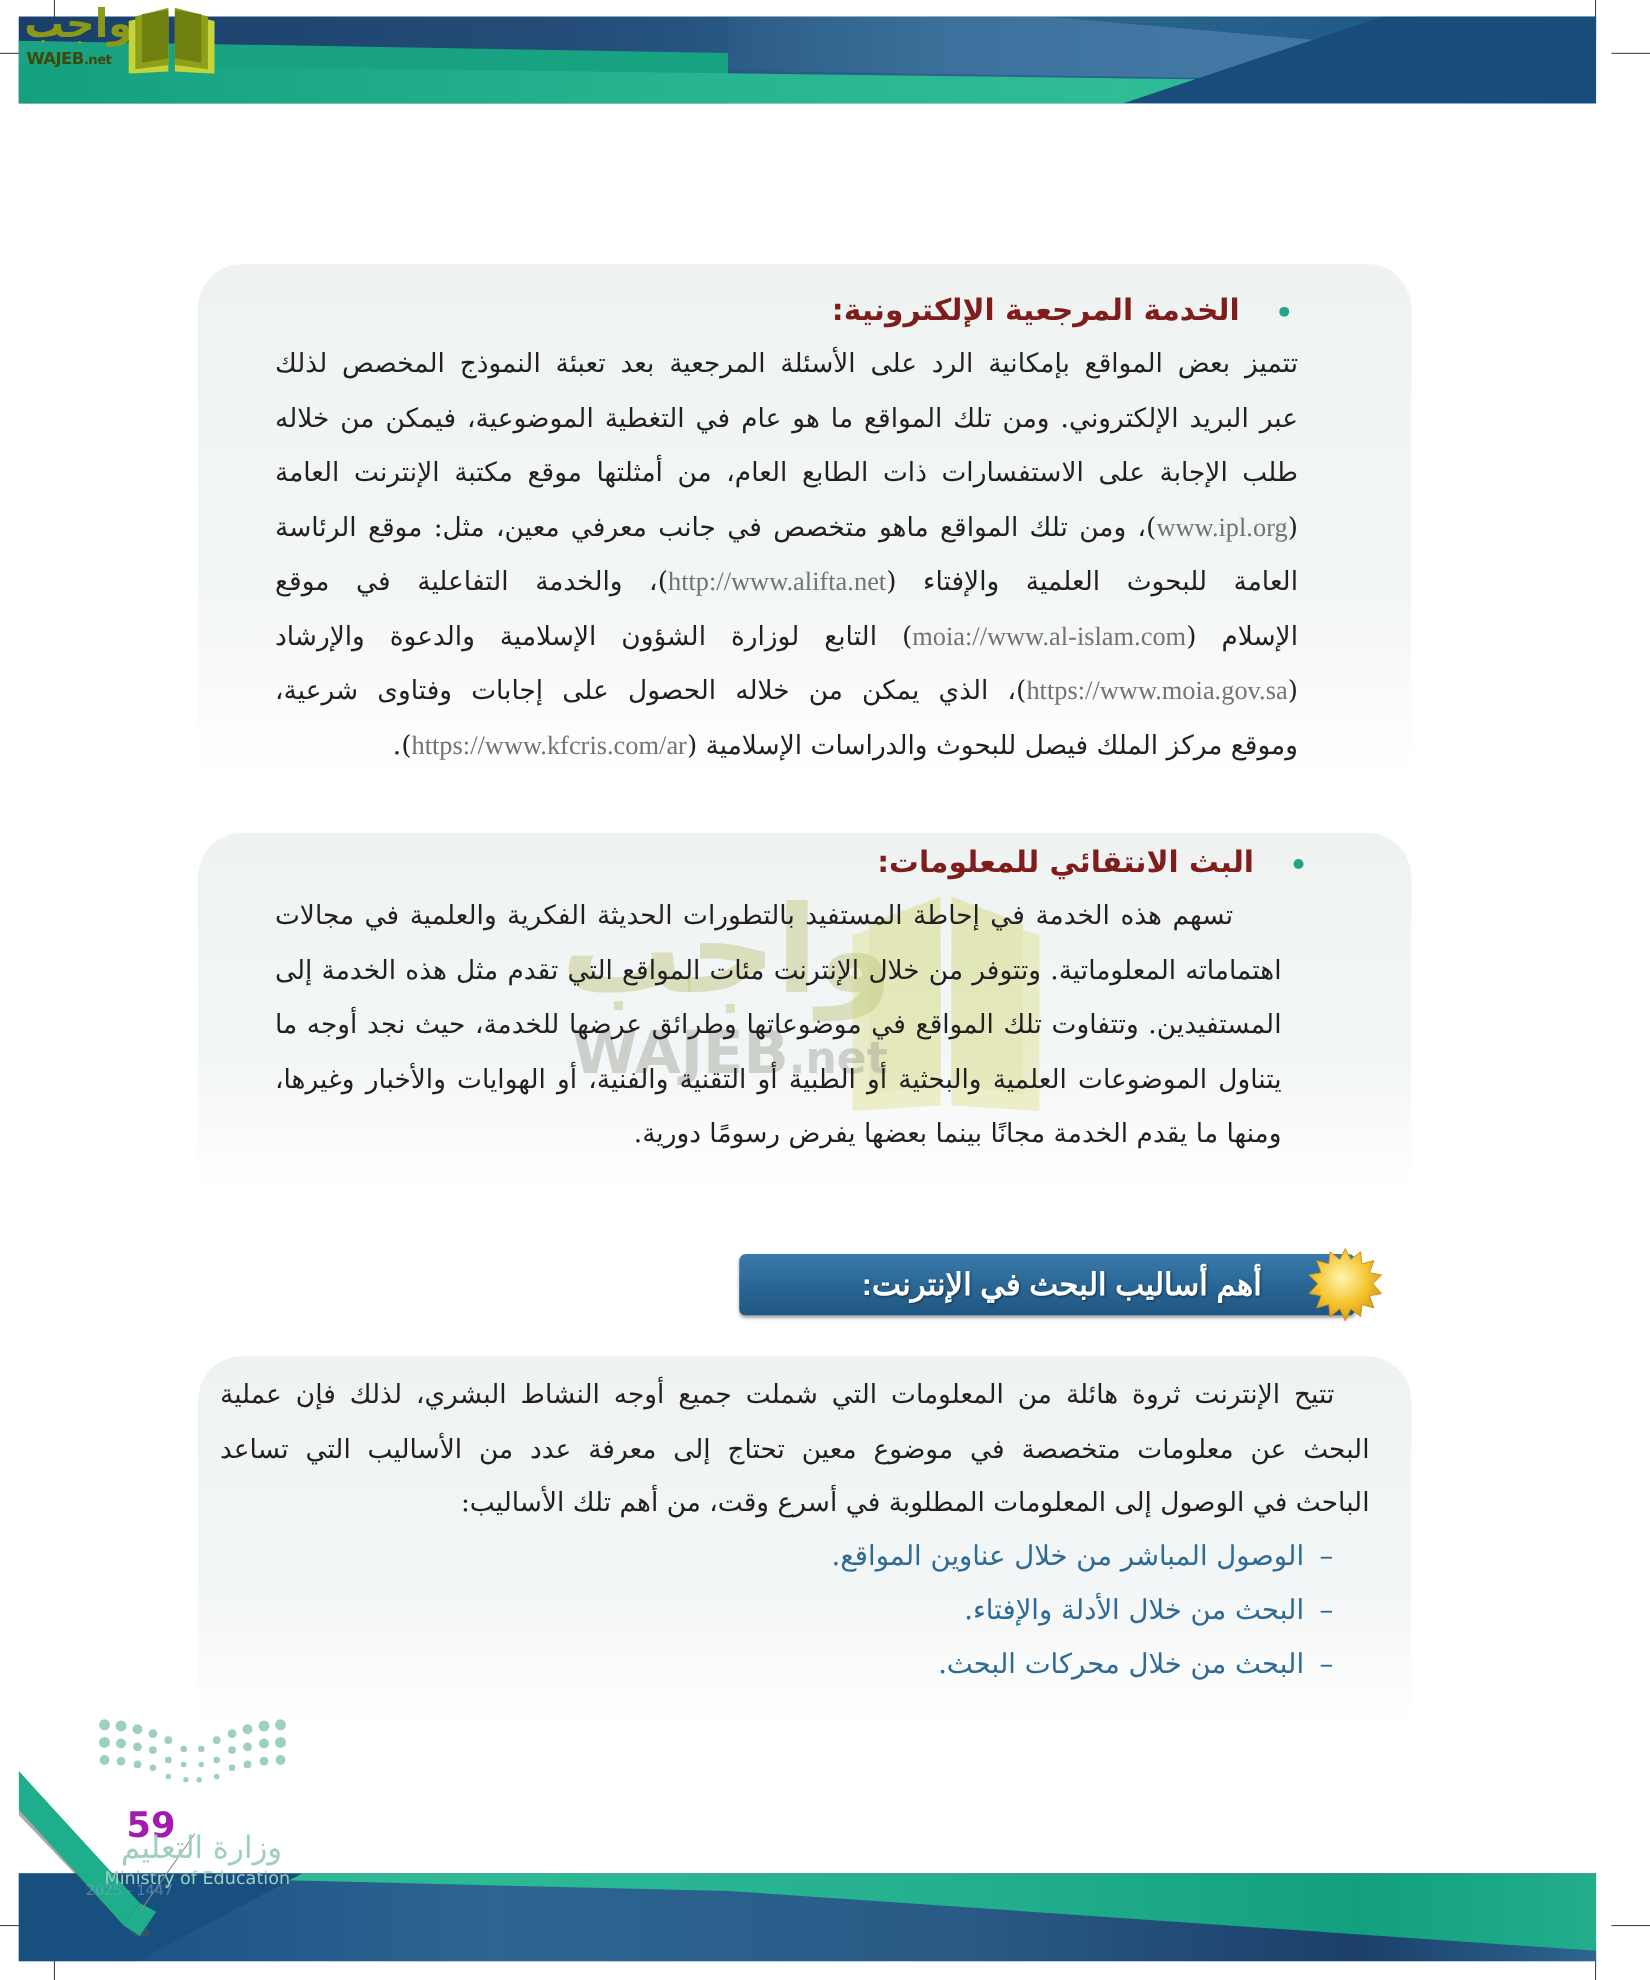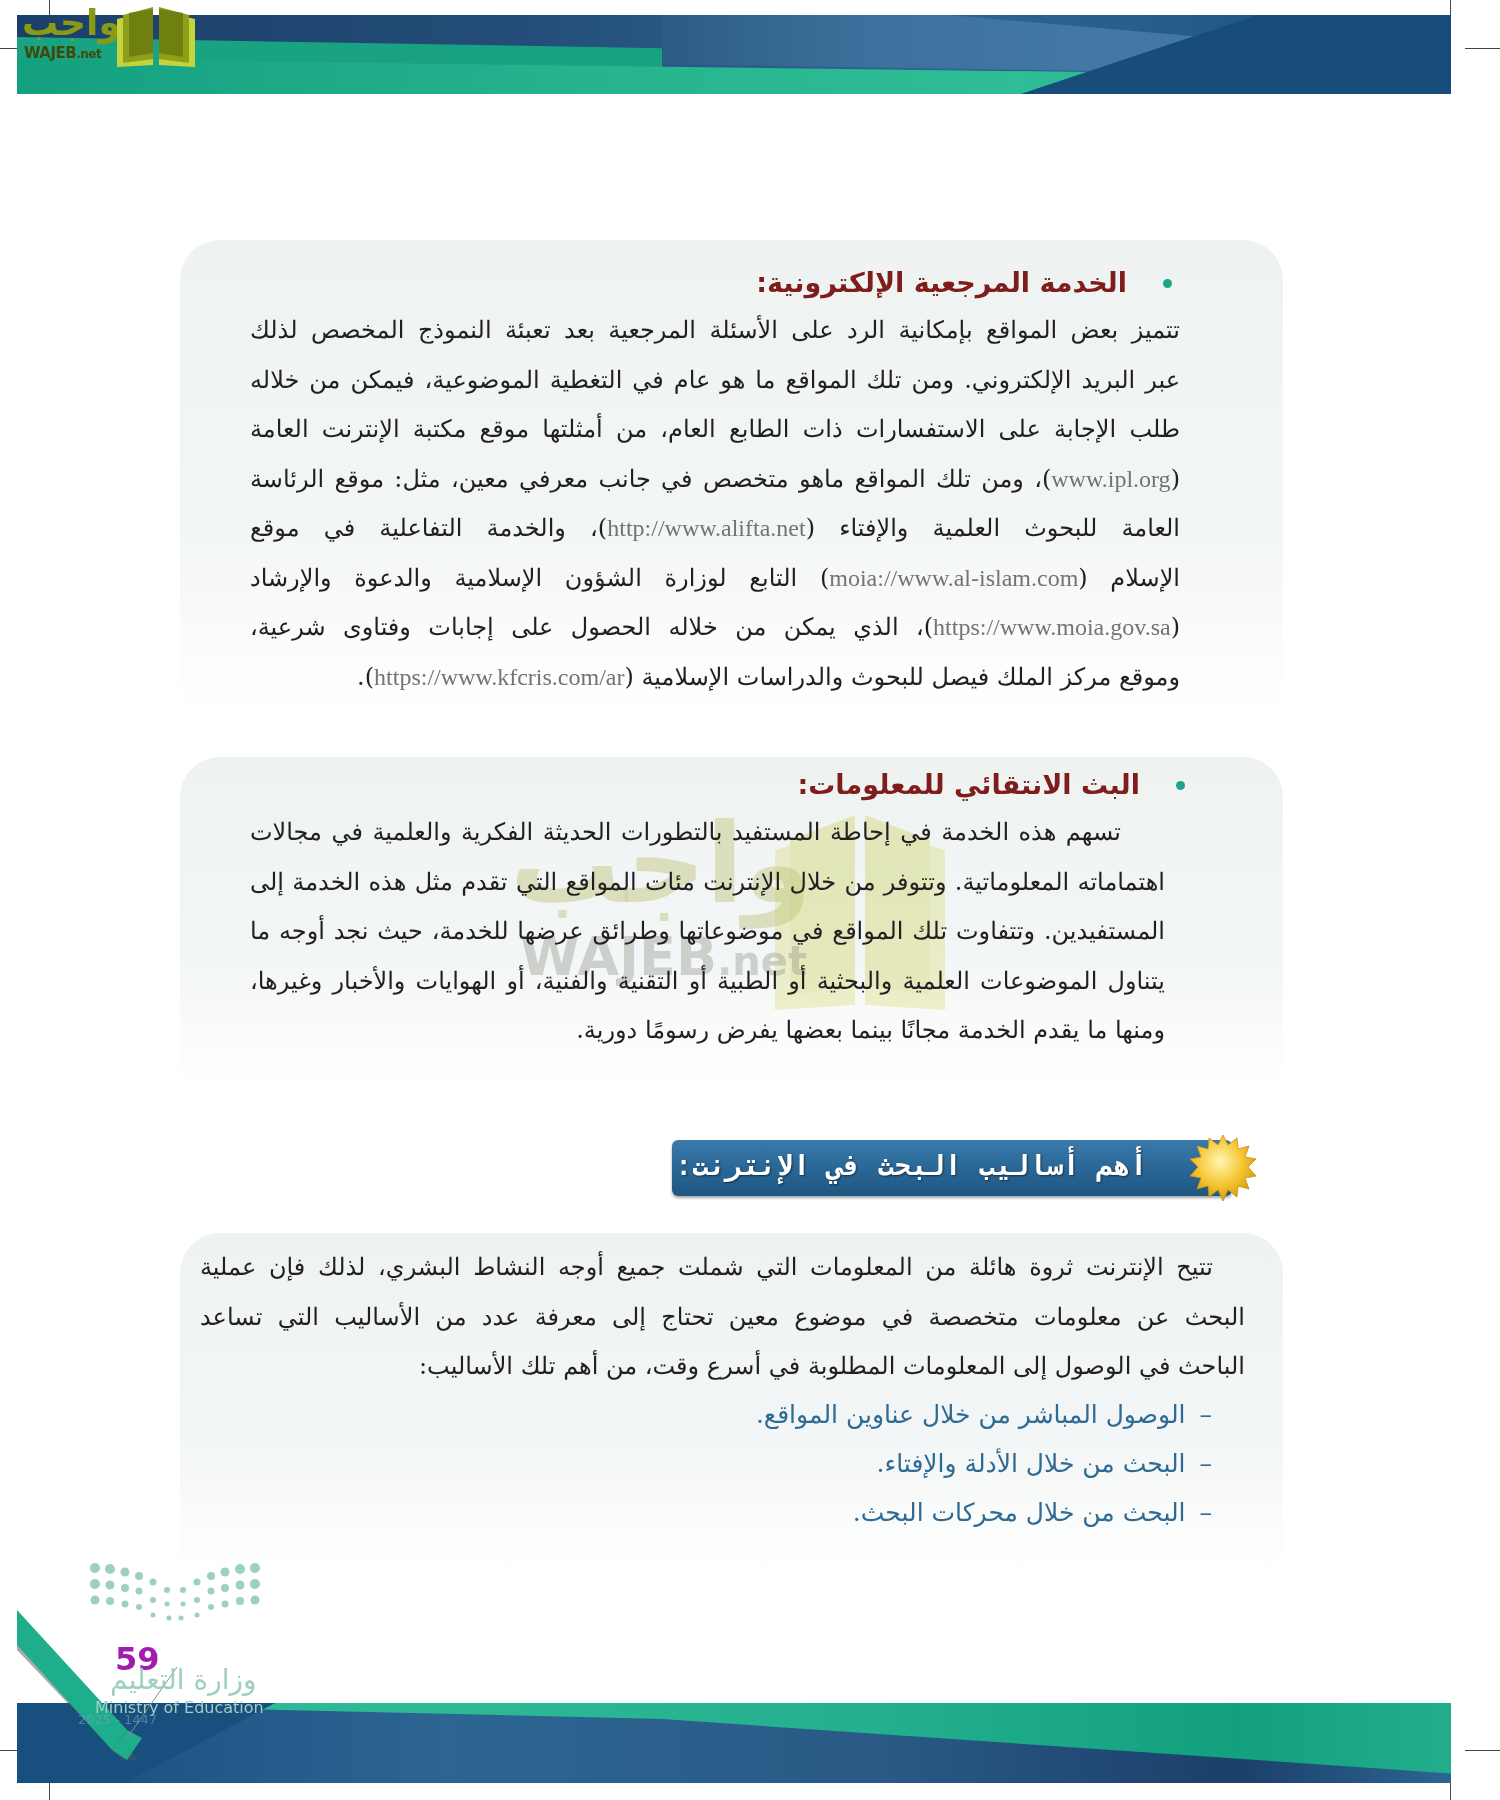--- a/index.html
+++ b/index.html
@@ -84,21 +84,21 @@
 
   
   .banner {
     position: absolute; left: 672px; top: 1140px; width: 560px; height: 56px;
     border-radius: 6px;
     background: linear-gradient(180deg, #3a7bab 0%, #2a6796 50%, #1f5682 100%);
     box-shadow: 0 2px 3px rgba(0,0,0,0.35);
   }
   .banner-title {
     position: absolute; right: 85px; top: 0; height: 56px; line-height: 56px;
-    direction: rtl; font-family: Liberation Mono, monospace; font-weight: bold;
+    direction: rtl; font-family: Liberation Sans, sans-serif; font-weight: bold;
     font-size: 28px; color: #ffffff; text-shadow: 1px 1px 2px rgba(0,0,0,0.5);
   }
   .sun-icon { position: absolute; left: 1188px; top: 1133px; }
 
   .sec-3 { left: 200px; top: 1243px; width: 1045px; }
   .sub-list { position: absolute; right: 288px; top: 1390px; direction: rtl; }
   .sub-item {
     font-size: 25px; line-height: 49px; height: 49px; color: #2e6a93; white-space: nowrap;
   }
   .sub-item .dash { margin-left: 14px; }

